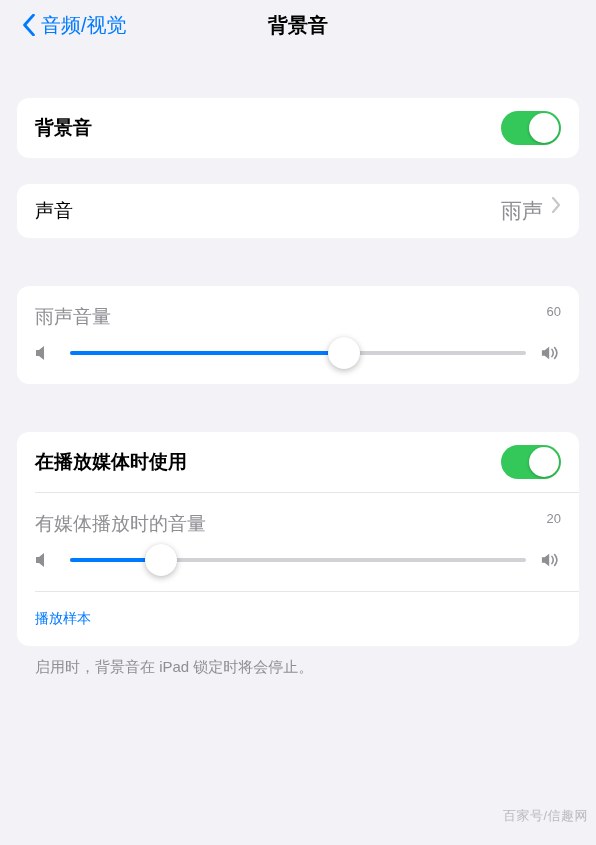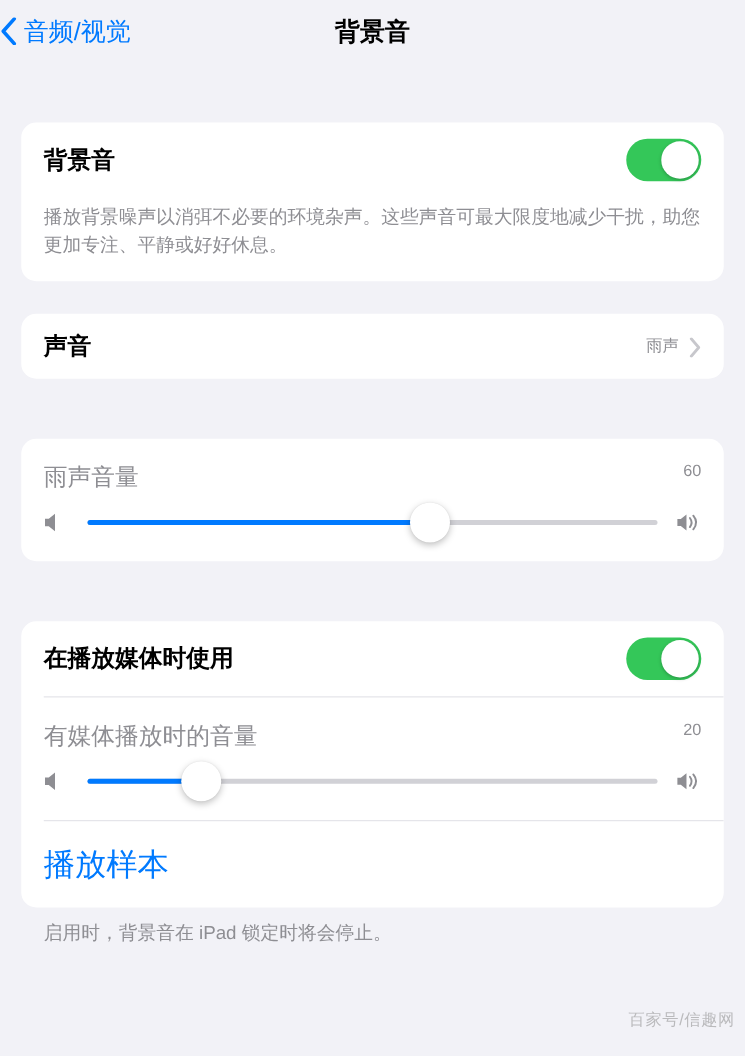--- a/index.html
+++ b/index.html
@@ -14,21 +14,21 @@
       background: #f2f2f7;
       font-family: -apple-system, "Helvetica Neue", Arial, sans-serif;
       overflow: hidden;
       position: relative;
     }
     .nav {
       height: 50px;
       display: flex;
       align-items: center;
       position: relative;
-      padding: 0 0;
+      padding: 0 22px;
     }
     .back-group {
       display: flex;
       align-items: center;
       color: #007aff;
       font-size: 20px;
     }
     .chev-back {
       width: 14px;
       height: 22px;
@@ -59,30 +59,30 @@
     .row {
       display: flex;
       align-items: center;
       justify-content: space-between;
       padding: 13px 18px;
       min-height: 52px;
     }
     .row-label {
       font-size: 19px;
       color: #000;
-      font-weight: 700;
+      font-weight: 400;
     }
     .row-label.bold {
       font-weight: 600;
     }
     .row-value {
       display: flex;
-      align-items: flex-end;
-      color: #8e8e93;
-      font-size: 13px;
+      align-items: flex-start;
+      color: #8e8e93;
+      font-size: 21px;
     }
     .chev-right {
       width: 10px;
       height: 16px;
       margin-left: 8px;
     }
     .footer-text {
       font-size: 15px;
       color: #8e8e93;
       padding: 10px 18px 16px;
@@ -177,21 +177,21 @@
       transform: translate(-50%, -50%);
       box-shadow: 0 2px 6px rgba(0,0,0,0.25), 0 0 1px rgba(0,0,0,0.1);
     }
     .sep {
       height: 1px;
       background: #e5e5ea;
       margin-left: 18px;
     }
     .link-row {
       padding: 18px 18px;
-      font-size: 25px;
+      font-size: 14px;
       color: #007aff;
     }
     .watermark {
       position: absolute;
       right: 8px;
       bottom: 20px;
       font-size: 13px;
       color: rgba(140,140,140,0.55);
       letter-spacing: 0.5px;
     }
@@ -211,21 +211,20 @@
 
 <div class="content">
 
   <div class="card first">
     <div class="row">
       <span class="row-label bold">背景音</span>
       <div class="switch on">
         <div class="knob"></div>
       </div>
     </div>
-    <div class="desc-inside">播放背景噪声以消弭不必要的环境杂声。这些声音可最大限度地减少干扰，助您更加专注、平静或好好休息。</div>
   </div>
 
   <div class="card" style="margin-top:26px">
     <div class="row">
       <span class="row-label">声音</span>
       <div class="row-value">
         <span>雨声</span>
         <svg class="chev-right" viewBox="0 0 10 16">
           <polyline points="2,1 8,8 2,15" fill="none" stroke="#c7c7cc" stroke-width="2.2" stroke-linecap="round" stroke-linejoin="round"></polyline>
         </svg>

